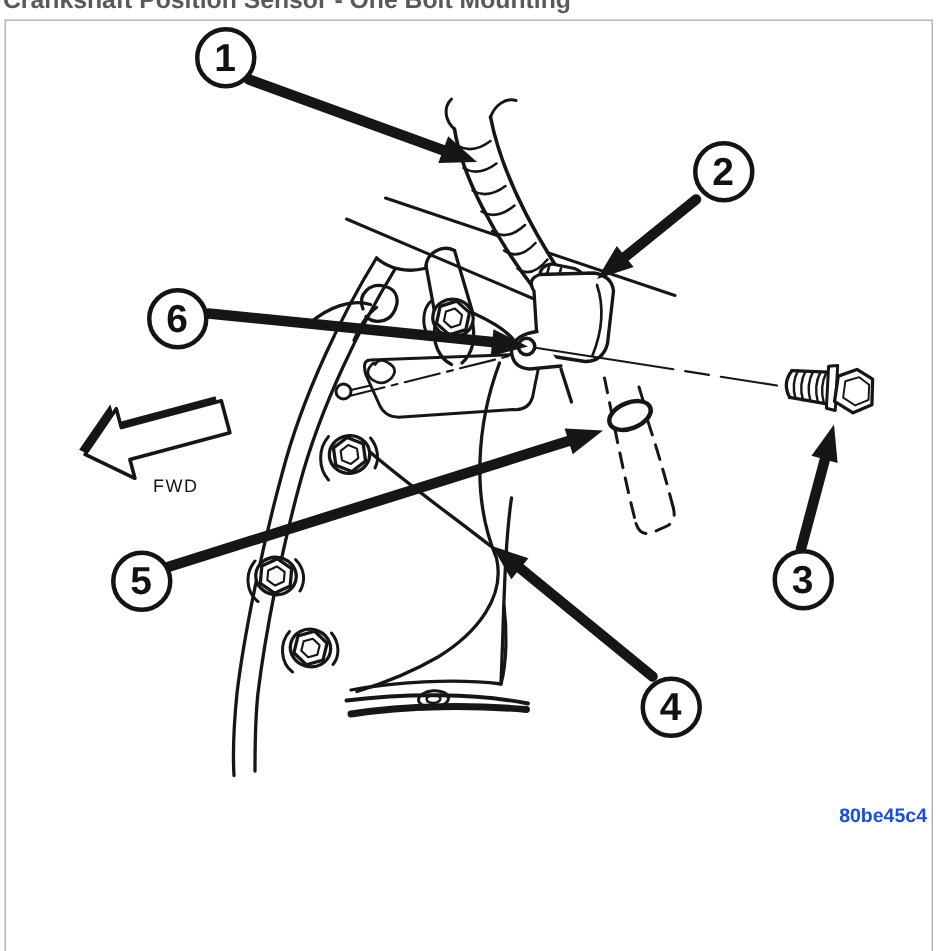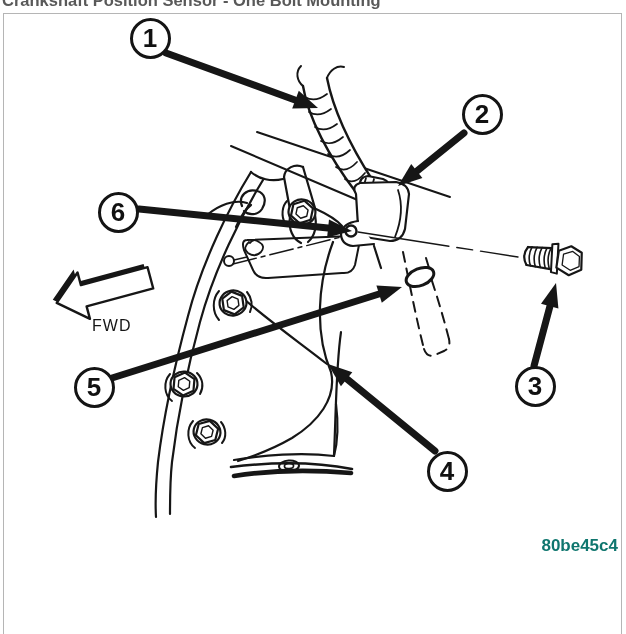--- a/index.html
+++ b/index.html
@@ -7,24 +7,24 @@
        font-family:"Liberation Sans",sans-serif;}
   .page-title{position:absolute;left:2px;top:-9px;font-size:16.5px;
        font-weight:bold;color:#595959;white-space:nowrap;letter-spacing:0px;}
   .frame{position:absolute;left:3px;right:4px;top:13px;bottom:-2px;
        border:1px solid #b5b5b5;border-bottom:none;background:#fff;}
   svg{position:absolute;left:0;top:0;}
   .callout{position:absolute;width:41px;height:41px;box-sizing:border-box;
        border:3px solid #141414;border-radius:50%;background:#fff;
        text-align:center;font:bold 26px/35px "Liberation Sans",sans-serif;
        color:#111;}
-  .fwd-label{position:absolute;left:92px;top:317px;font-size:16px;
+  .fwd-label{position:absolute;left:102px;top:317px;font-size:12px;
        letter-spacing:1px;color:#151515;}
   .figure-code{position:absolute;right:8px;top:536px;font-weight:bold;
-       font-size:17px;color:#0f766e;letter-spacing:0px;}
+       font-size:13px;color:#1d4ed8;letter-spacing:0px;}
 </style>
 </head>
 <body>
 
 <div class="page-title">Crankshaft Position Sensor - One Bolt Mounting</div>
 <div class="frame"></div>
 
 <svg width="626" height="634" viewBox="0 0 626 634">
   <defs>
     <g id="hexbolt">

